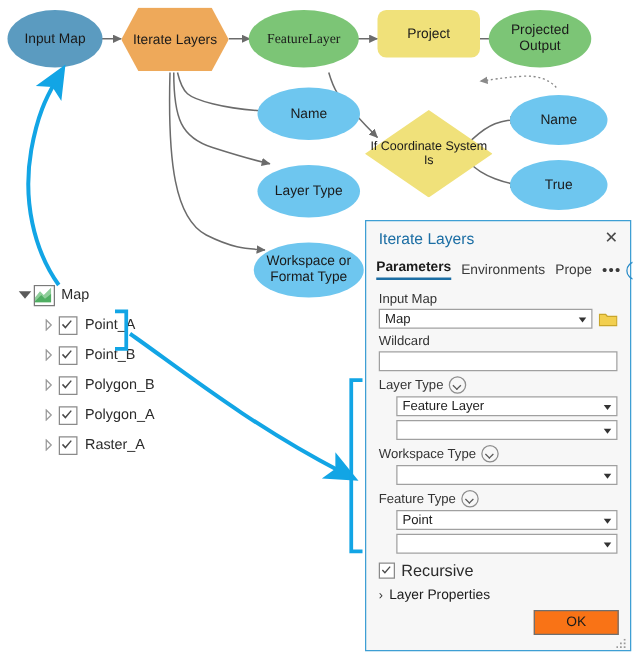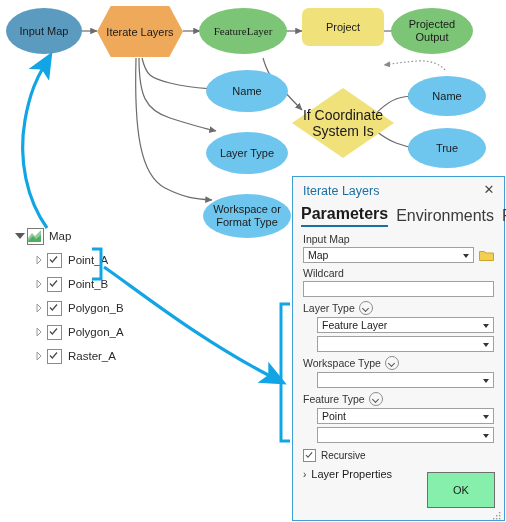--- a/index.html
+++ b/index.html
@@ -31,21 +31,21 @@
   .hex{width:100%;height:100%;background:#eea95a;
        clip-path:polygon(16% 0,84% 0,100% 50%,84% 100%,16% 100%,0 50%);}
   .hexlabel{position:absolute;left:0;top:0;width:100%;height:100%;
        display:flex;align-items:center;justify-content:center;
        font-size:11px;color:#1a1a1a;}
   .diamondwrap{position:absolute;}
   .diamond{width:100%;height:100%;background:#f0e17a;
        clip-path:polygon(50% 0,100% 50%,50% 100%,0 50%);}
   .diamondlabel{position:absolute;left:0;top:0;width:100%;height:100%;
        display:flex;align-items:center;justify-content:center;
-       font-size:14px;color:#1a1a1a;text-align:center;line-height:1.15;}
+       font-size:10px;color:#1a1a1a;text-align:center;line-height:1.15;}
 
   
   #tree{position:absolute;left:14px;top:224px;width:180px;
         font-size:11.5px;color:#2b2b2b;}
   .tree-row{display:flex;align-items:center;height:24px;}
   .tree-row.child{padding-left:20px;}
   .tri{width:10px;height:10px;margin-right:3px;position:relative;flex:0 0 auto;}
   .tri-open::after{content:"";position:absolute;left:1px;top:2px;
       border-left:5px solid transparent;border-right:5px solid transparent;
       border-top:6px solid #5a5a5a;}
@@ -69,21 +69,21 @@
   #dialog{
     position:absolute;left:292px;top:176px;width:213px;height:345px;
     background:#f7f7f7;border:1px solid #3e9fd4;box-sizing:border-box;
     font-size:11px;color:#2b2b2b;
   }
   .dlg-title{position:absolute;left:10px;top:7px;font-size:12.5px;color:#1c6ea4;}
   .dlg-close{position:absolute;right:8px;top:6px;width:14px;height:14px;
       color:#4a4a4a;font-size:13px;line-height:14px;text-align:center;cursor:pointer;}
   .dlg-tabs{position:absolute;left:8px;top:30px;right:6px;height:18px;
       display:flex;align-items:center;}
-  .dlg-tab{font-size:16px;color:#3a3a3a;margin-right:8px;white-space:nowrap;}
+  .dlg-tab{font-size:11px;color:#3a3a3a;margin-right:8px;white-space:nowrap;}
   .dlg-tab.active{color:#1b1b1b;font-weight:bold;border-bottom:2px solid #1c6ea4;padding-bottom:2px;}
   .dlg-dots{font-size:12px;color:#3a3a3a;letter-spacing:1px;margin-right:4px;}
   .help-icon{width:13px;height:13px;border:1px solid #2a8cc8;border-radius:50%;
       color:#2a8cc8;font-size:9px;line-height:12px;text-align:center;flex:0 0 auto;}
   .dlg-body{position:absolute;left:0;top:52px;right:0;bottom:40px;padding:0 10px;}
   .fld-label{font-size:10.5px;color:#333;margin:4px 0 2px 0;display:flex;align-items:center;}
   .caret-circle{width:12px;height:12px;border:1px solid #8d8d8d;border-radius:50%;
       margin-left:4px;position:relative;flex:0 0 auto;}
   .caret-circle::after{content:"";position:absolute;left:3px;top:4px;
       width:4px;height:4px;border-left:1.3px solid #555;border-bottom:1.3px solid #555;
@@ -92,26 +92,26 @@
   .combo{flex:1;height:16px;border:1px solid #a0a0a0;background:#fff;position:relative;
       font-size:10.5px;color:#222;display:flex;align-items:center;padding-left:4px;
       box-sizing:border-box;}
   .combo .arr{position:absolute;right:4px;top:6px;width:0;height:0;
       border-left:3px solid transparent;border-right:3px solid transparent;
       border-top:4px solid #333;}
   .textbox{height:16px;border:1px solid #a0a0a0;background:#fff;box-sizing:border-box;
       font-size:10.5px;padding-left:4px;display:flex;align-items:center;}
   .folder{width:15px;height:13px;margin-left:5px;flex:0 0 auto;}
   .indent{margin-left:14px;}
-  .dlg-check{display:flex;align-items:center;margin-top:6px;font-size:10px;}
+  .dlg-check{display:flex;align-items:center;margin-top:6px;font-size:13px;}
   .dlg-check .chk{width:11px;height:11px;margin-right:5px;}
   .expander{display:flex;align-items:center;margin-top:6px;font-size:11px;color:#1b1b1b;}
   .exp-arrow{margin-right:5px;color:#333;font-size:10px;}
-  .ok-btn{position:absolute;right:9px;bottom:12px;width:68px;height:36px;
-      border:1px solid #6f6f6f;background:#86efac;font-size:11px;color:#1b1b1b;
+  .ok-btn{position:absolute;right:9px;bottom:12px;width:68px;height:20px;
+      border:1px solid #6f6f6f;background:#f97316;font-size:11px;color:#1b1b1b;
       display:flex;align-items:center;justify-content:center;box-sizing:border-box;cursor:pointer;}
   .grip{position:absolute;right:3px;bottom:2px;width:8px;height:8px;}
 </style>
 </head>
 <body>
 
 <div id="root">
 
   <div id="graph">
 

